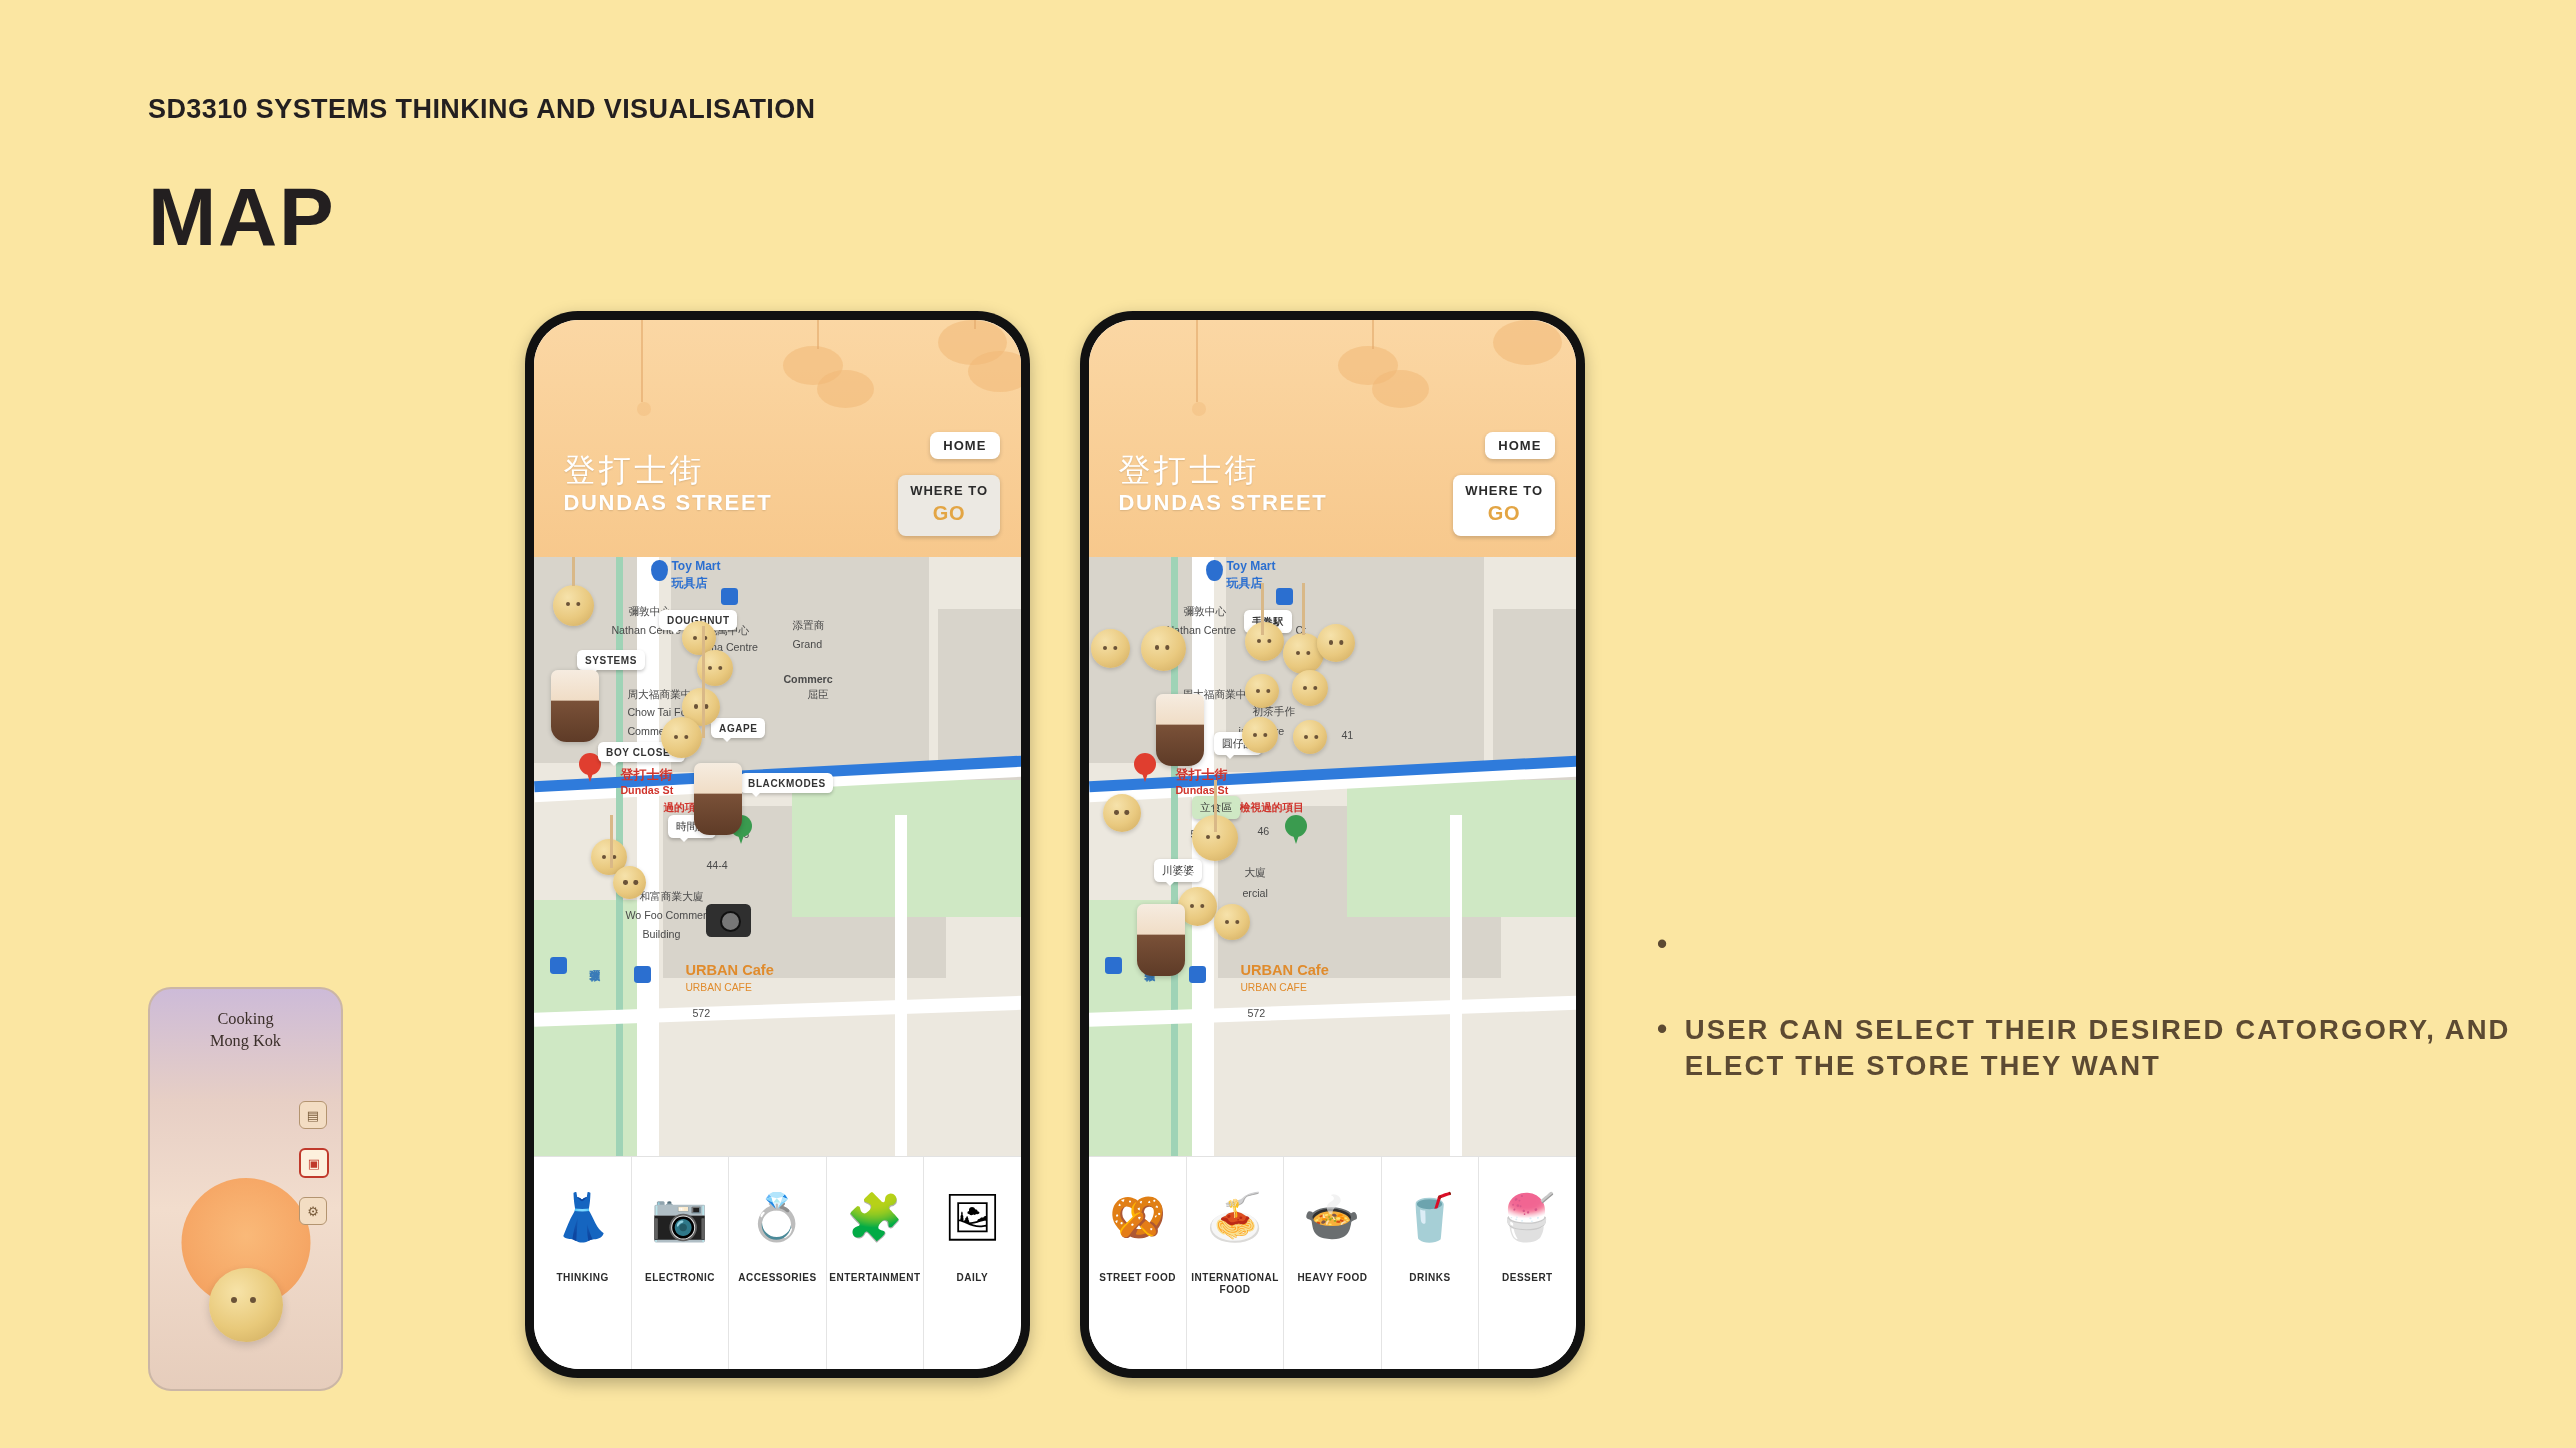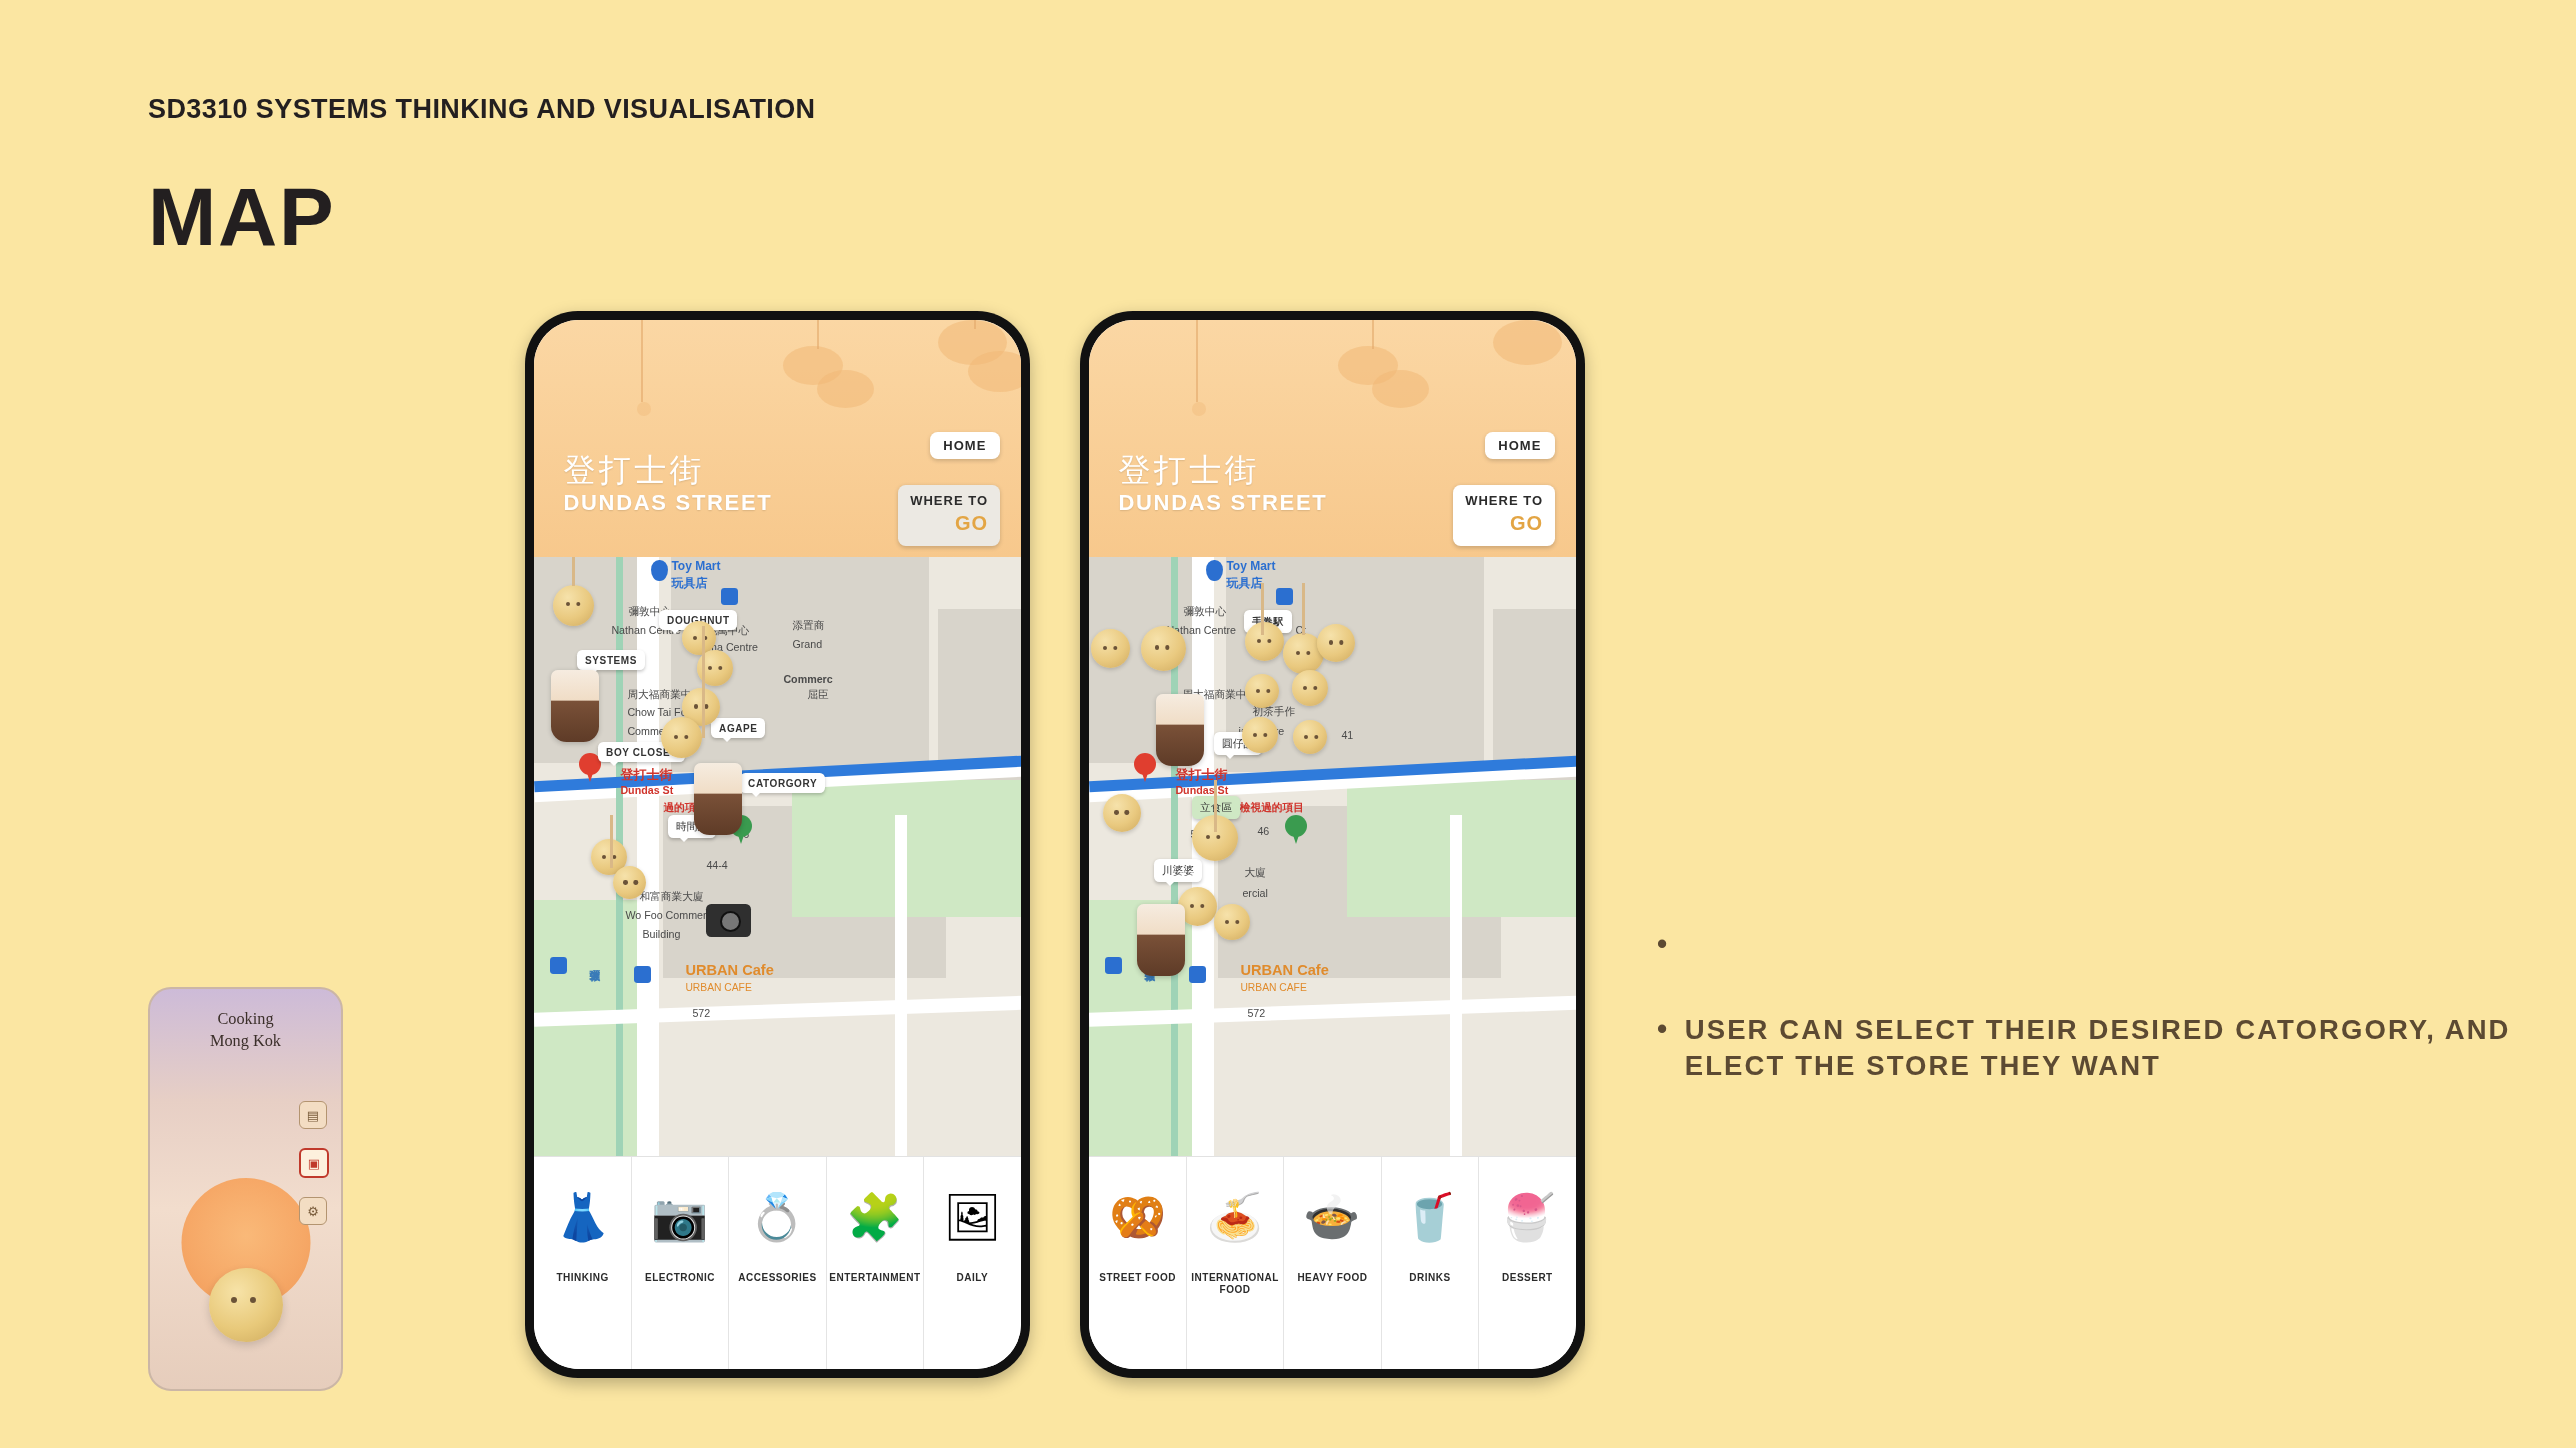--- a/index.html
+++ b/index.html
@@ -85,21 +85,21 @@
   .hero-title-en{
     position:absolute;left:29px;top:170px;font-size:22px;font-weight:bold;letter-spacing:1.7px;
     color:#fff;text-shadow:0 0.9px 1.7px rgba(0,0,0,.12);
   }
   .pill{
     position:absolute;background:#fff;border-radius:7.7px;padding:6px 13.7px;
     font-size:13px;font-weight:bold;letter-spacing:1px;color:#2b2b2b;
     box-shadow:0 1.7px 4.3px rgba(0,0,0,.18);
   }
   .pill.home{right:20.6px;top:112px;}
-  .pill.whereto{right:20.6px;top:165px;padding:7.7px 12px 10.3px 12px;line-height:1.25;text-align:right;}
+  .pill.whereto{right:20.6px;top:155px;padding:7.7px 12px 10.3px 12px;line-height:1.25;text-align:center;}
   .pill.whereto .go{display:block;color:#e3a544;font-size:20px;letter-spacing:0.9px;margin-top:1.7px;}
   .pill.shade{background:#ece9e3;}
 
   
   .map{
     position:absolute;left:0;top:237px;width:100%;height:618px;overflow:hidden;
     background:#e9e5dc;
   }
   .map .land{position:absolute;background:#ece8df;}
   .map .block{position:absolute;background:#d8d4cb;}
@@ -280,21 +280,21 @@
         </div>
       <div class="pinmark green" style="left:196px;top:258px;">
           <div class="head"></div>
           <div class="tip"></div>
         </div>
 
       <div class="tag" style="left:125px;top:53px;">DOUGHNUT</div>
       <div class="tag" style="left:43px;top:93px;">SYSTEMS</div>
       <div class="tag" style="left:177px;top:161px;">AGAPE</div>
       <div class="tag" style="left:64px;top:185px;">BOY CLOSET</div>
-      <div class="tag" style="left:206px;top:216px;">CATORGORY</div>
+      <div class="tag" style="left:206px;top:216px;">BLACKMODES</div>
       <div class="tag cn" style="left:134px;top:258px;">時間廊</div>
 
       <div class="fishball" style="left:19px;top:27.5px;width:41px;height:41px;"></div>
       <div class="skewer" style="left:38px;top:0;height:29px;"></div>
       <div class="fishball" style="left:148px;top:64px;width:34px;height:34px;"></div>
       <div class="fishball" style="left:163px;top:93px;width:36px;height:36px;"></div>
       <div class="fishball" style="left:148px;top:131px;width:38px;height:38px;"></div>
       <div class="fishball" style="left:127px;top:160px;width:41px;height:41px;"></div>
       <div class="skewer" style="left:168px;top:69px;height:112px;"></div>
       <div class="boba" style="left:17px;top:113px;"></div>

